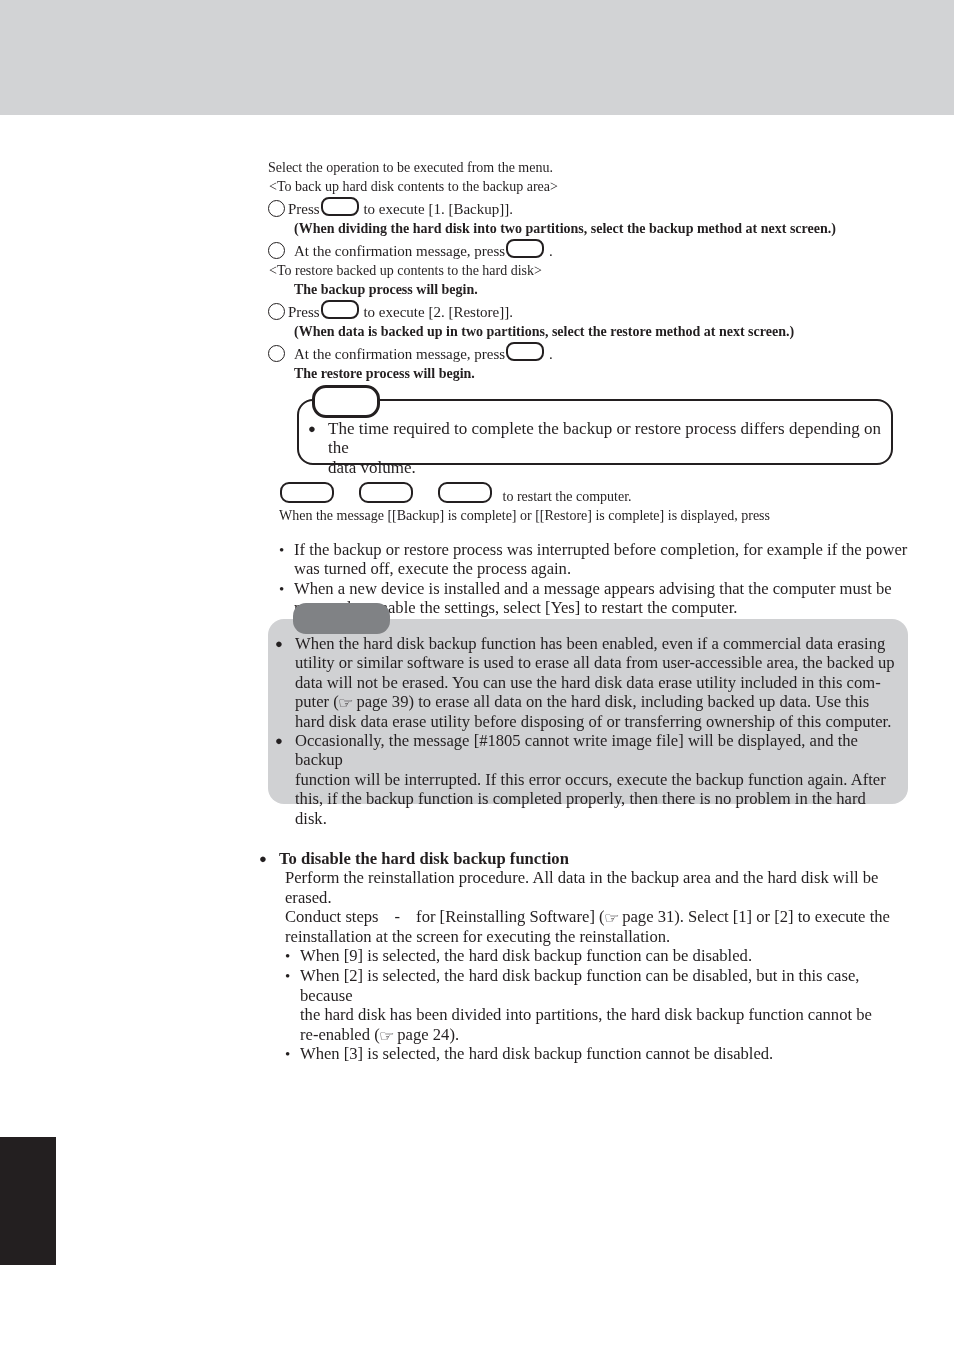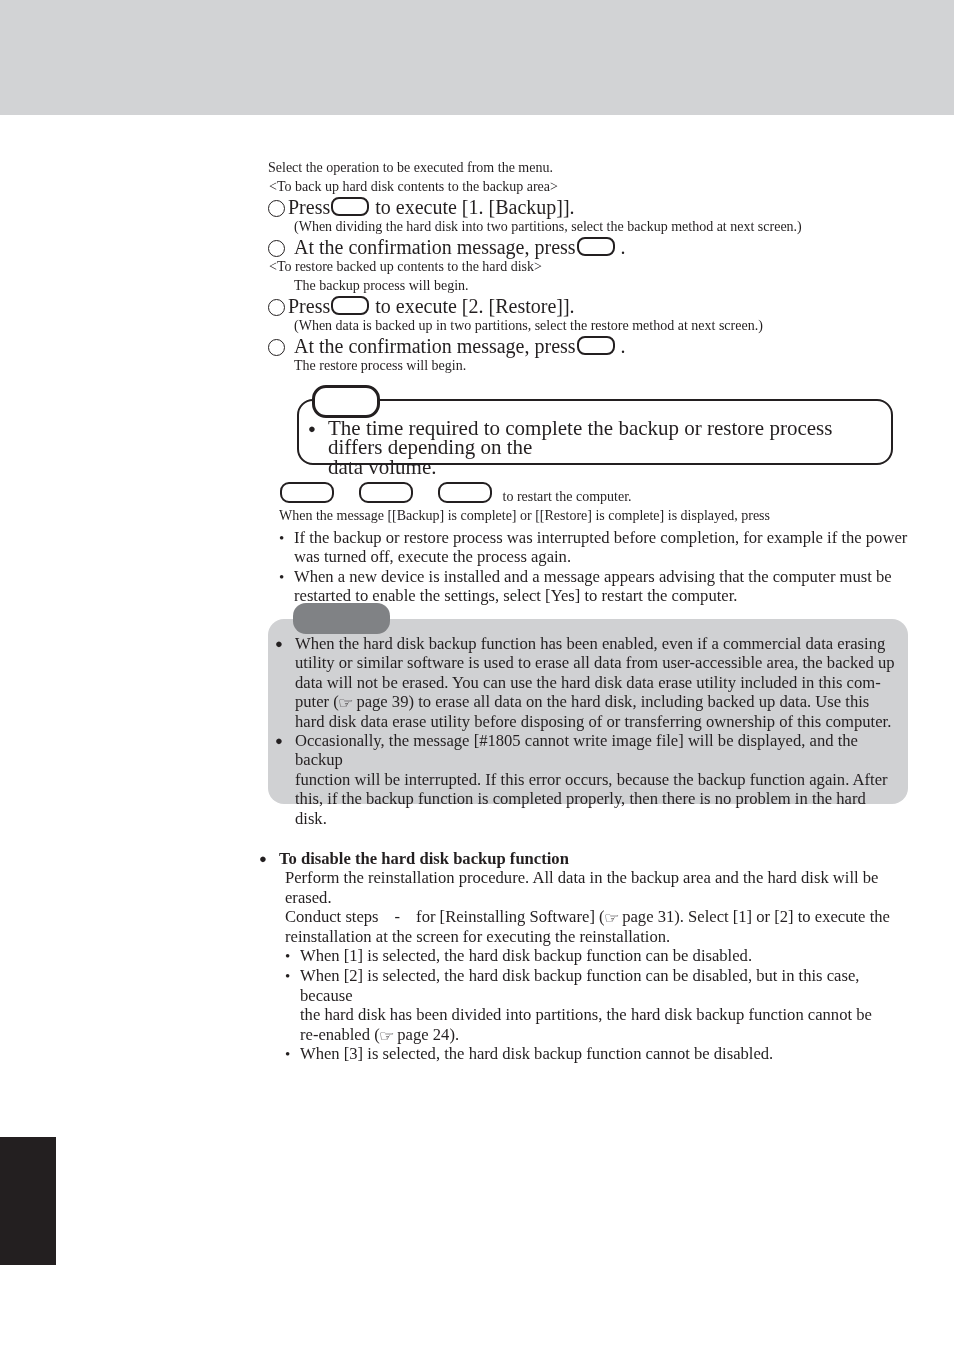--- a/index.html
+++ b/index.html
@@ -45,21 +45,21 @@
   }
   .wrapline {
     font-size: 16.6px;
     line-height: 19.4px;
   }
 
   
   .step {
     display: flex;
     align-items: flex-start;
-    font-size: 20px;
+    font-size: 15px;
     line-height: 19.4px;
     justify-content: space-between;
   }
   .step-circle {
     flex: 0 0 auto;
     width: 15px; height: 15px;
     border: 1.6px solid #231f20;
     border-radius: 50%;
     margin-top: 3px;
     margin-right: 3px;
@@ -76,20 +76,21 @@
     border: 2.1px solid #231f20;
     border-radius: 8px;
     background: #fff;
     vertical-align: -2px;
     margin: 0 1px;
   }
   .keycap.w3 { width: 50px; height: 17px; border-radius: 9px; }
 
   .sub {            
     padding-left: 26px;
+    font-weight: bold;
   }
 
   
   .dotline {
     display: flex;
     font-size: 16.6px;
     line-height: 19.4px;
   }
   .dot-mid {
     flex: 0 0 auto;
@@ -141,21 +142,21 @@
     border: 3px solid #231f20;
     border-radius: 14px;
     background: #ffffff;
   }
   .note-body {
     position: absolute;
     left: 308px;
     top: 419px;
     width: 580px;
     display: flex;
-    font-size: 21px;
+    font-size: 17px;
     line-height: 19.4px;
   }
 
   
   .caution-box {
     position: absolute;
     left: 268px;
     top: 619px;
     width: 640px;
     height: 185px;
@@ -253,21 +254,21 @@
     <span class="keycap w3"></span>
     <span class="gap"></span>
     <span class="keycap w3"></span>
     <span class="gap"></span>
     <span class="keycap w3"></span>
     <span style="margin-left:6px">to restart the computer.</span>
   </div>
 
   <div class="line" style="padding-left:11px">When the message [[Backup] is complete] or [[Restore] is complete] is displayed, press</div>
 
-  <div class="dotline" style="padding-left:11px; margin-top:2px">
+  <div class="dotline" style="padding-left:11px; margin-top:14px">
     <span class="dot-mid"></span>
     <span class="dot-body">
       <span>If the backup or restore process was interrupted before completion, for example if the power</span><br>
       <span>was turned off, execute the process again.</span>
     </span>
   </div>
 
   <div class="dotline" style="padding-left:11px">
     <span class="dot-mid"></span>
     <span class="dot-body">
@@ -290,21 +291,21 @@
       <span>data will not be erased.  You can use the hard disk data erase utility included in this com-</span><br>
       <span>puter (</span><span class="hand">☞</span> <span>page 39</span><span>) to erase all data on the hard disk, including backed up data. Use this</span><br>
       <span>hard disk data erase utility before disposing of or transferring ownership of this computer.</span>
     </span>
   </div>
 
   <div class="dotline">
     <span class="bigdot"></span>
     <span class="dot-body">
       <span>Occasionally, the message [#1805 cannot write image file] will be displayed, and the backup</span><br>
-      <span>function will be interrupted.  If this error occurs, because the backup function again.  After</span><br>
+      <span>function will be interrupted.  If this error occurs, execute the backup function again.  After</span><br>
       <span>this, if the backup function is completed properly, then there is no problem in the hard disk.</span>
     </span>
   </div>
 
 </div>
 
 <div class="bottom">
 
   <div class="dotline">
     <span class="bigdot"></span>
@@ -316,21 +317,21 @@
     <span>erased.</span>
   </div>
 
   <div class="wrapline hang26">
     <span>Conduct steps</span><span class="gap"></span><span>-</span><span class="gap"></span><span>for [Reinstalling Software]  (</span><span class="hand">☞</span> <span>page 31</span><span>). Select [1] or [2] to execute the</span><br>
     <span>reinstallation at the screen for executing the reinstallation.</span>
   </div>
 
   <div class="dotline hang26">
     <span class="dot-mid"></span>
-    <span class="dot-body">When [1] is selected, the hard disk backup function can be disabled.</span>
+    <span class="dot-body">When [9] is selected, the hard disk backup function can be disabled.</span>
   </div>
 
   <div class="dotline hang26">
     <span class="dot-mid"></span>
     <span class="dot-body">
       <span>When [2] is selected, the hard disk backup function can be disabled, but in this case, because</span><br>
       <span>the hard disk has been divided into partitions, the hard disk backup function cannot be</span><br>
       <span>re-enabled  (</span><span class="hand">☞</span> <span>page 24</span><span>).</span>
     </span>
   </div>

